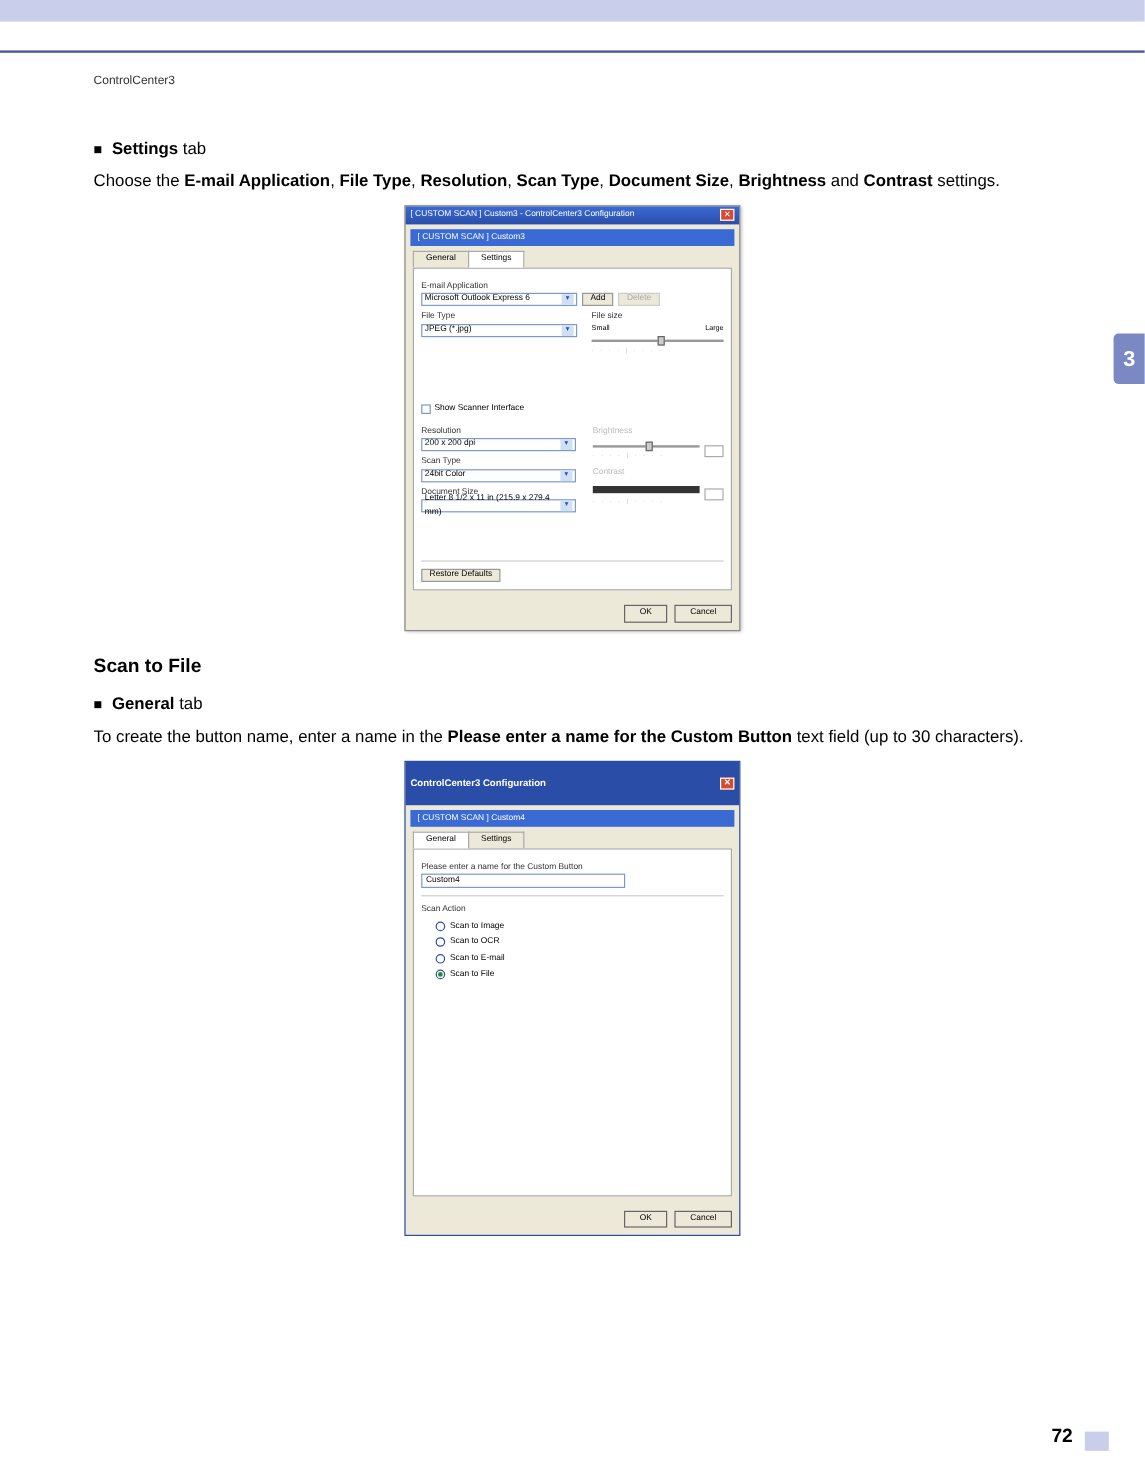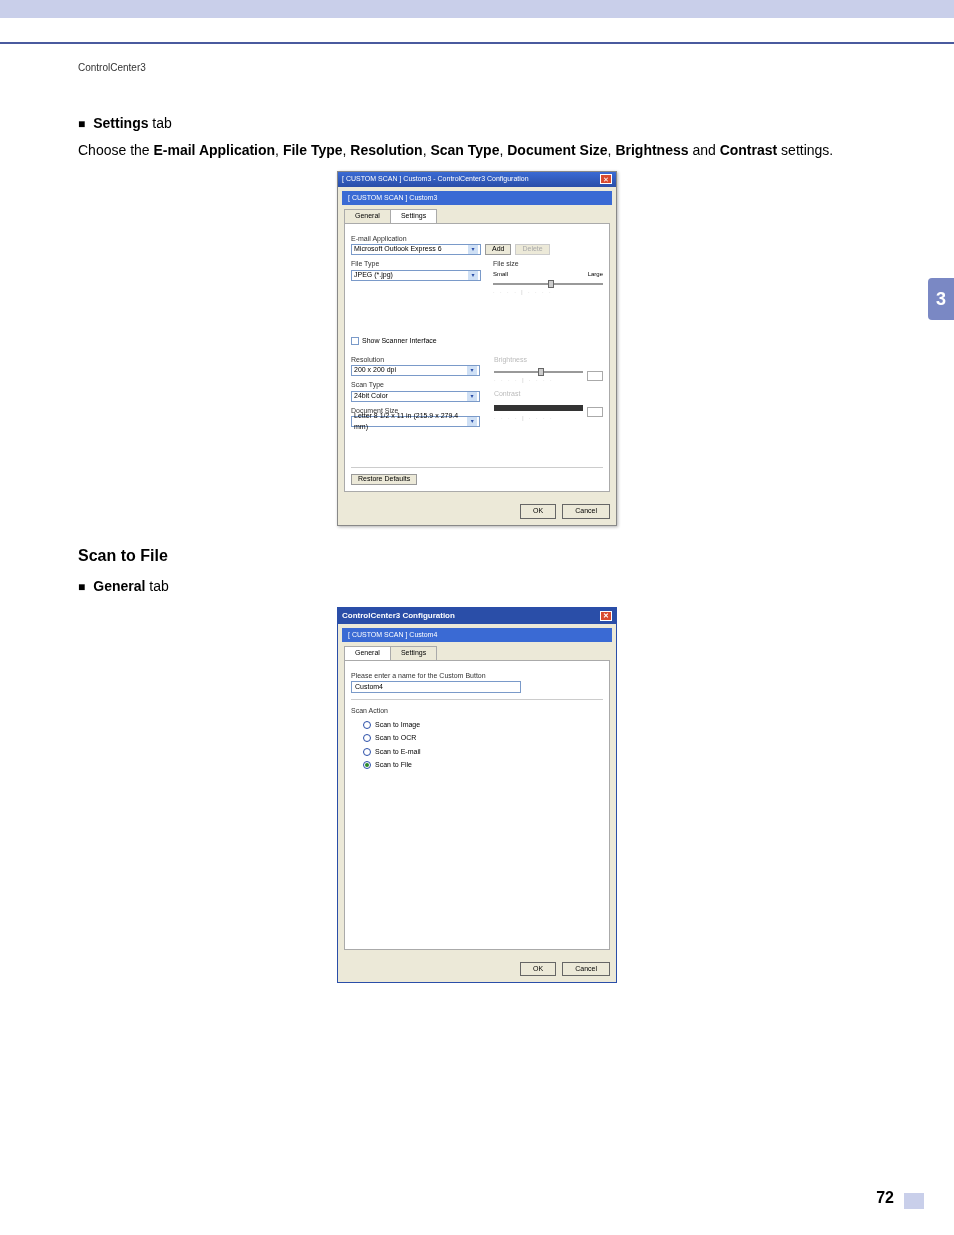--- a/index.html
+++ b/index.html
@@ -161,21 +161,21 @@
   .dialog2 {
     width: 280px;
     margin: 10px auto 0 auto;
     border: 1px solid #2a4ea8;
     font-size: 7px;
     background: #ece9d8;
   }
   .dlg2-title {
     background: #2a4ea8;
     color: #fff;
-    padding: 2px 4px;
+    padding: 12px 4px;
     display: flex; justify-content: space-between; align-items: center;
     font-size: 8px; font-weight: bold;
   }
   .radio-row {
     display: flex; align-items: center; gap: 4px;
     font-size: 7px; margin: 3px 0 3px 12px;
   }
   .radio {
     width: 8px; height: 8px; border-radius: 50%; border: 1px solid #2a4ea8;
     display: flex; align-items: center; justify-content: center;
@@ -338,20 +338,23 @@
     </div>
   </div>
 
   <div class="section-title">Scan to File</div>
   <div class="bullet-row">
     <span class="bullet">■</span>
     <span>
       <span class="bold">General</span><span> tab</span>
     </span>
   </div>
+  <div class="indent">
+    <span>To create the button name, enter a name in the </span><span class="bold">Please enter a name for the Custom Button</span><span> text field (up to 30 characters).</span>
+  </div>
 
   <div class="dialog2">
     <div class="dlg2-title">
       <span>ControlCenter3 Configuration</span>
       <span class="close-btn">✕</span>
     </div>
     <div class="dlg-sub">[ CUSTOM SCAN ]  Custom4</div>
     <div class="tabs">
       <div class="tab active">General</div>
       <div class="tab">Settings</div>

